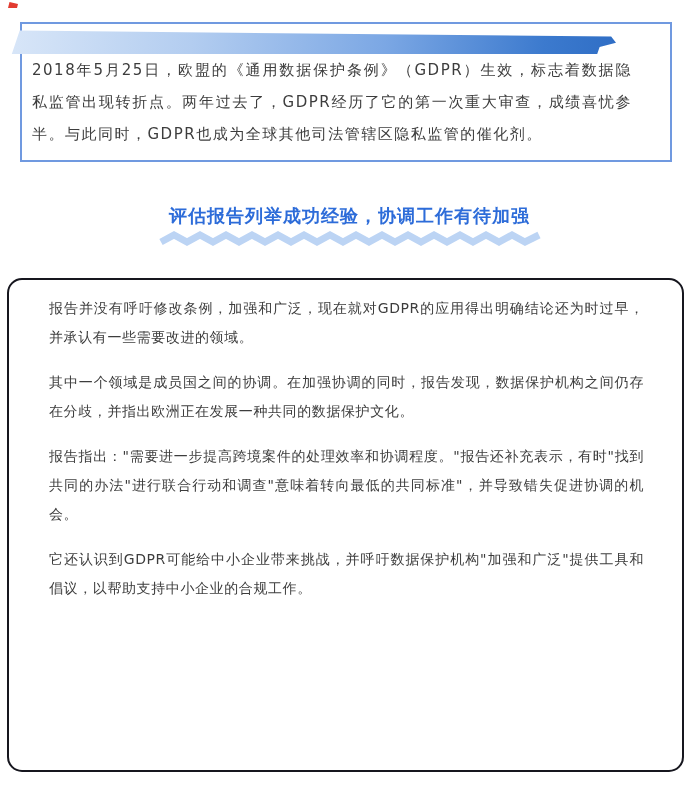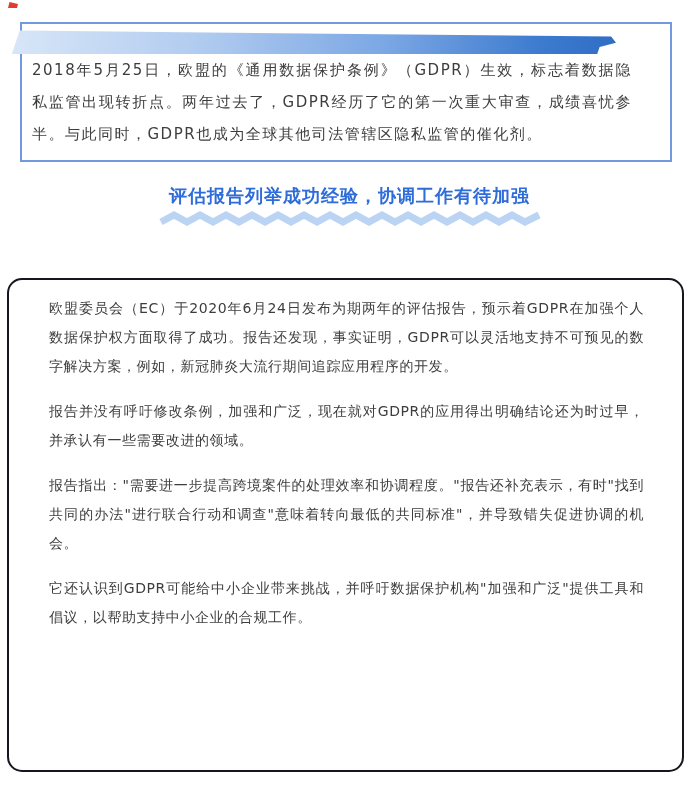--- a/index.html
+++ b/index.html
@@ -39,21 +39,21 @@
   
   .intro-banner {
     position: absolute; left: 10px; top: 29px; width: 606px; height: 25px;
     background: linear-gradient(94deg, #d8e6f8 0%, #b3cdf0 30%, #7ba7e4 62%, #3c7ace 88%, #2f6ec5 100%);
     clip-path: polygon(1.6% 6%, 99.2% 30%, 100% 55%, 97.3% 72%, 96.9% 100%, 0.3% 100%);
     z-index: 3;
   }
 
   
   .section-head {
-    position: absolute; left: 0; top: 184px; width: 699px;
+    position: absolute; left: 0; top: 204px; width: 699px;
     text-align: center;
   }
   .section-title {
     display: inline-block;
     font-size: 18px;
     font-weight: bold;
     letter-spacing: 1px;
     color: #2d6cd9;
   }
   .wave-underline { display: block; margin: 3px auto 0 auto; }
@@ -89,19 +89,19 @@
   </div>
 
   <div class="section-head">
     <span class="section-title">评估报告列举成功经验，协调工作有待加强</span>
     <svg class="wave-underline" width="384" height="15" viewBox="0 0 384 15" aria-hidden="true">
       <path d="M3 11 L16 4 L29 11 L42 4 L55 11 L68 4 L81 11 L94 4 L107 11 L120 4 L133 11 L146 4 L159 11 L172 4 L185 11 L198 4 L211 11 L224 4 L237 11 L250 4 L263 11 L276 4 L289 11 L302 4 L315 11 L328 4 L341 11 L354 4 L367 11 L381 4" stroke="#bcd4f4" stroke-width="7" fill="none"></path>
     </svg>
   </div>
 
   <div class="article-card">
-    <p>欧盟委员会（EC）于2020年6月24日发布为期两年的评估报告，预示着GDPR在加强个人数据保护权方面取得了成功。报告还发现，事实证明，GDPR可以灵活地支持不可预见的数字解决方案，例如，新冠肺炎大流行期间追踪应用程序的开发。</p>
     <p>报告并没有呼吁修改条例，加强和广泛，现在就对GDPR的应用得出明确结论还为时过早，并承认有一些需要改进的领域。</p>
+    <p>其中一个领域是成员国之间的协调。在加强协调的同时，报告发现，数据保护机构之间仍存在分歧，并指出欧洲正在发展一种共同的数据保护文化。</p>
     <p>报告指出："需要进一步提高跨境案件的处理效率和协调程度。"报告还补充表示，有时"找到共同的办法"进行联合行动和调查"意味着转向最低的共同标准"，并导致错失促进协调的机会。</p>
     <p>它还认识到GDPR可能给中小企业带来挑战，并呼吁数据保护机构"加强和广泛"提供工具和倡议，以帮助支持中小企业的合规工作。</p>
   </div>
 
 </div>
 
 </body></html>

